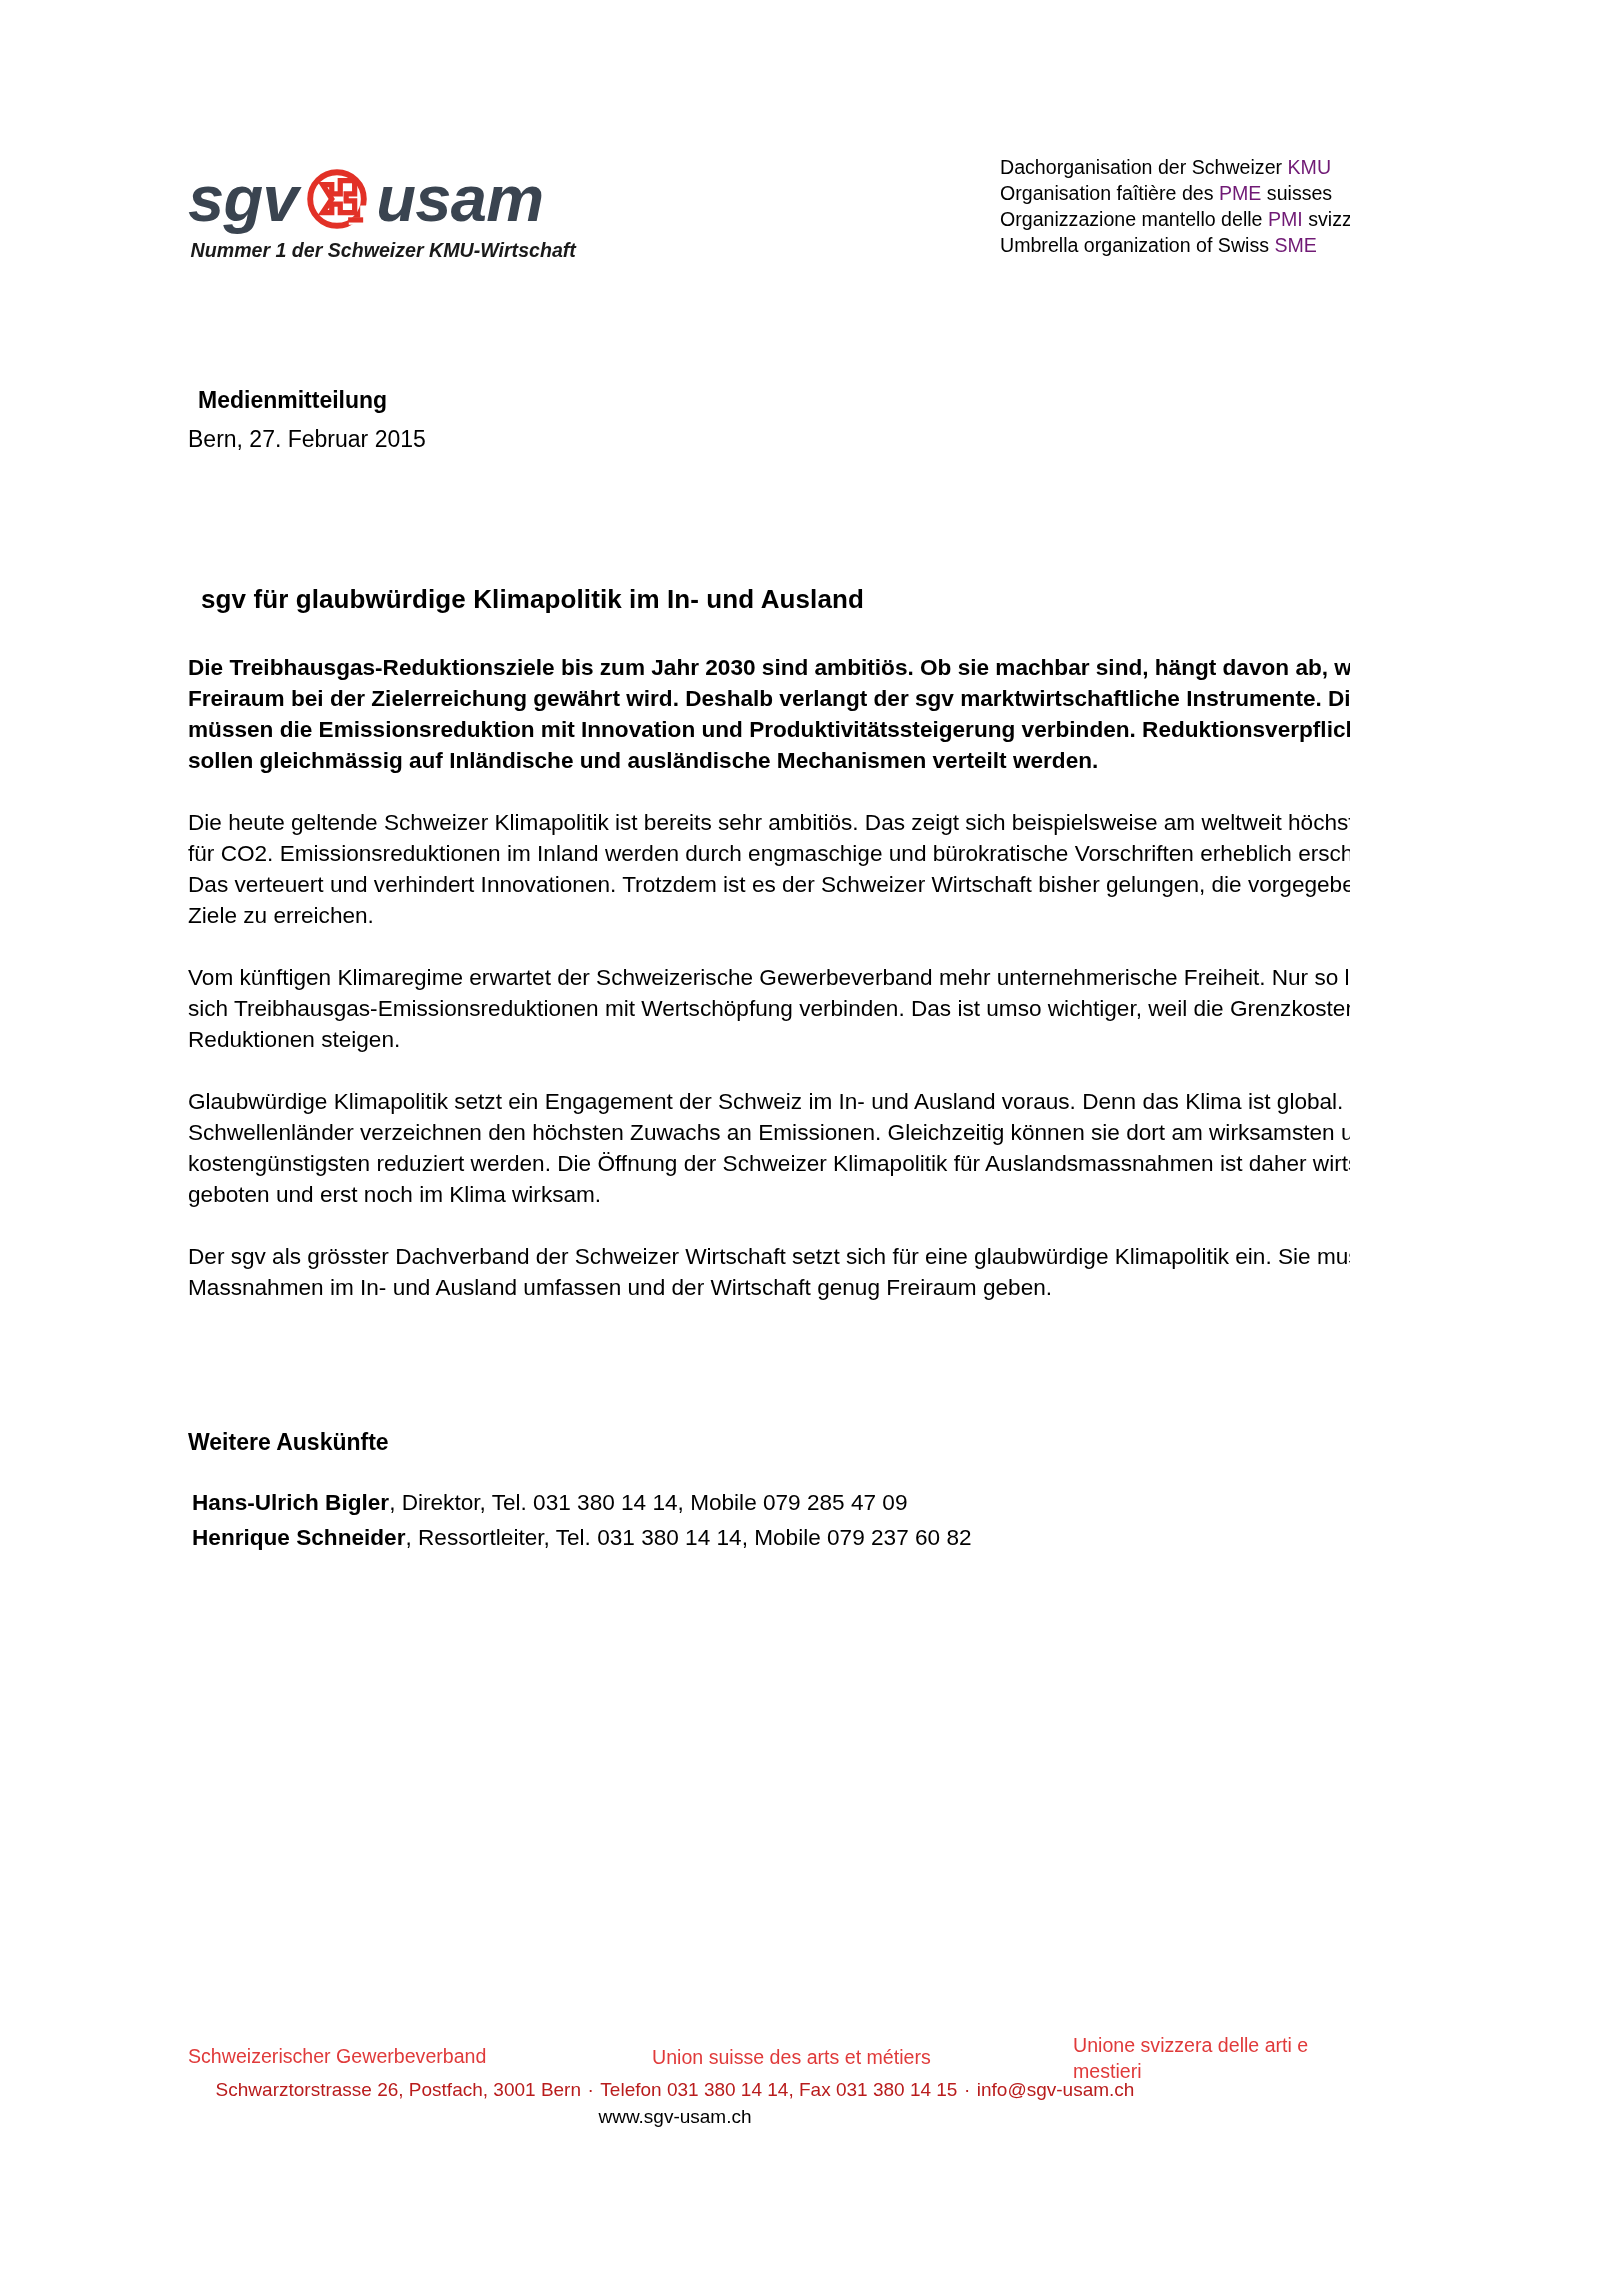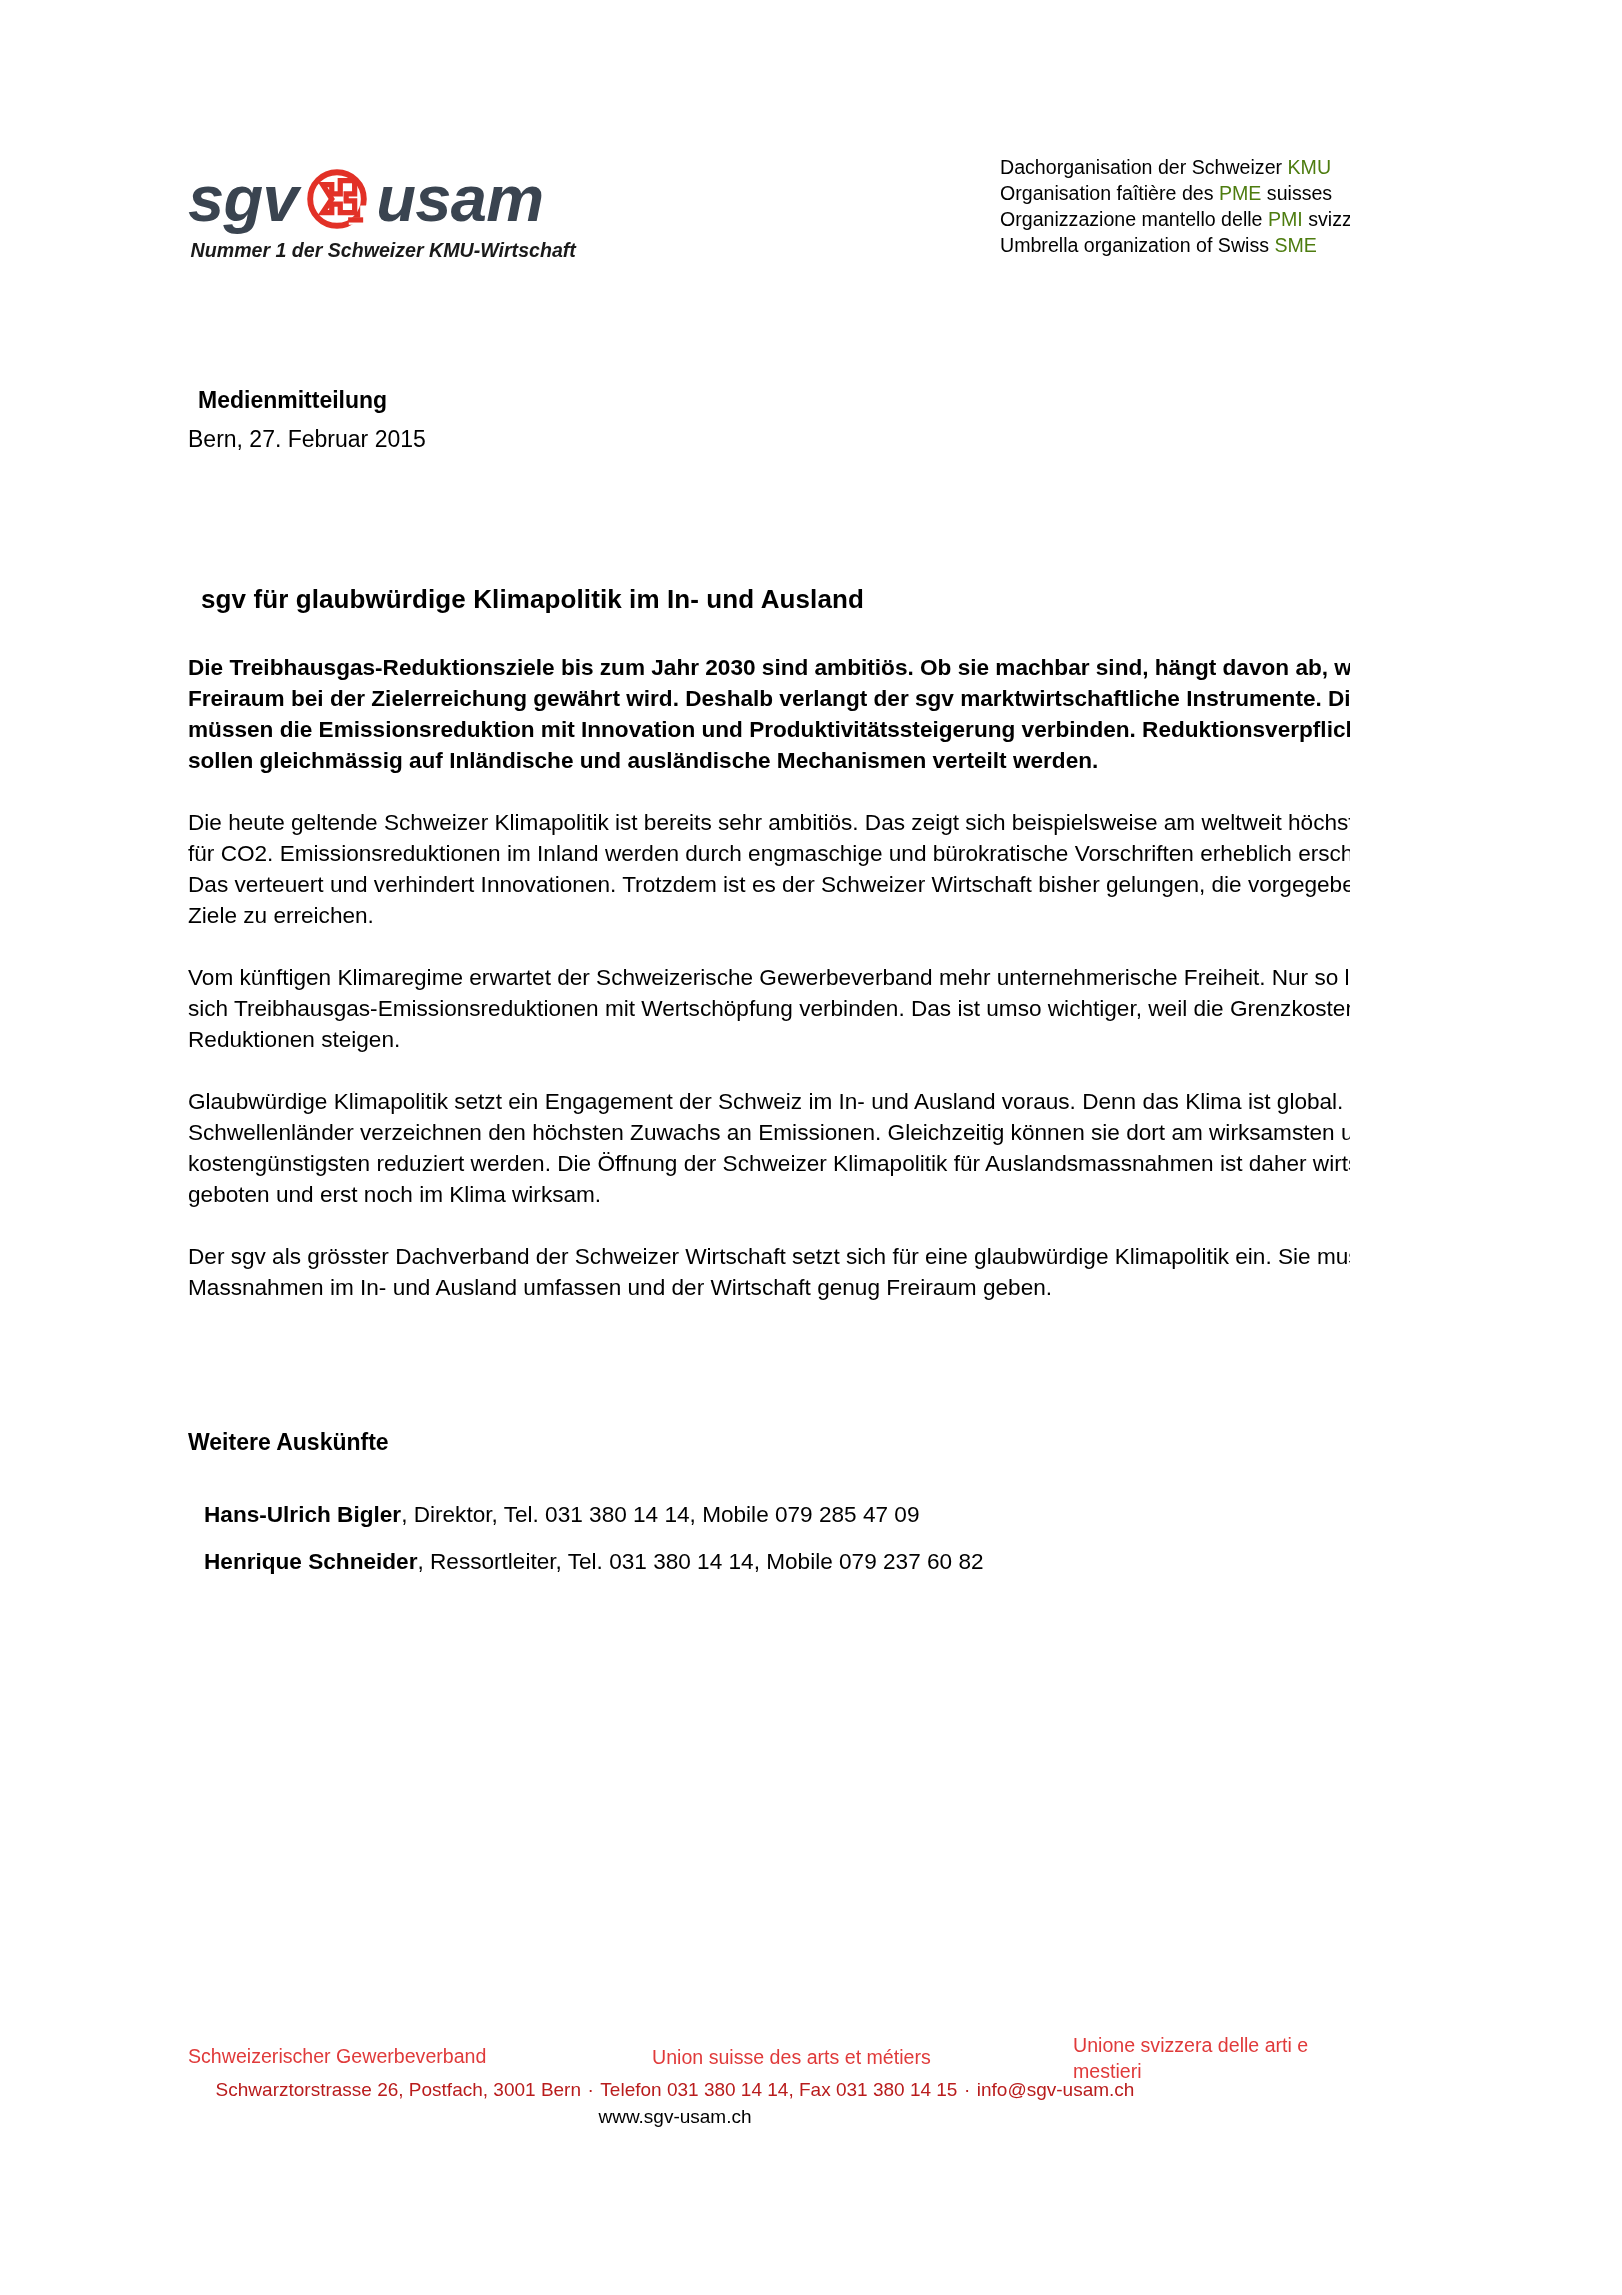--- a/index.html
+++ b/index.html
@@ -72,21 +72,21 @@
 
   .header-langs {
     position: absolute;
     left: 1000px;
     top: 6.5px;
     font-size: 19.6px;
     line-height: 26px;
     color: #000000;
     white-space: nowrap;
   }
-  .accent { color: #4d7c0f; }
+  .accent { color: #701a75; }
 
   
   .content {
     position: absolute;
     left: 188px;
     top: 376px;
     width: 1256px;
   }
   .meta-title {
     font-weight: bold;
@@ -125,21 +125,21 @@
   }
 
   .contact-heading {
     margin: 0;
     padding-top: 124px;
     font-weight: bold;
     font-size: 23px;
     line-height: 31px;
   }
   .contact-line {
-    margin: 16px;
+    margin: 4px;
     padding-top: 0;
     font-size: 22.6px;
     line-height: 31px;
   }
   .contact-line.first { padding-top: 25px; }
   .contact-name { font-weight: bold; }
 
   
   .nummer-block {
     position: absolute;

